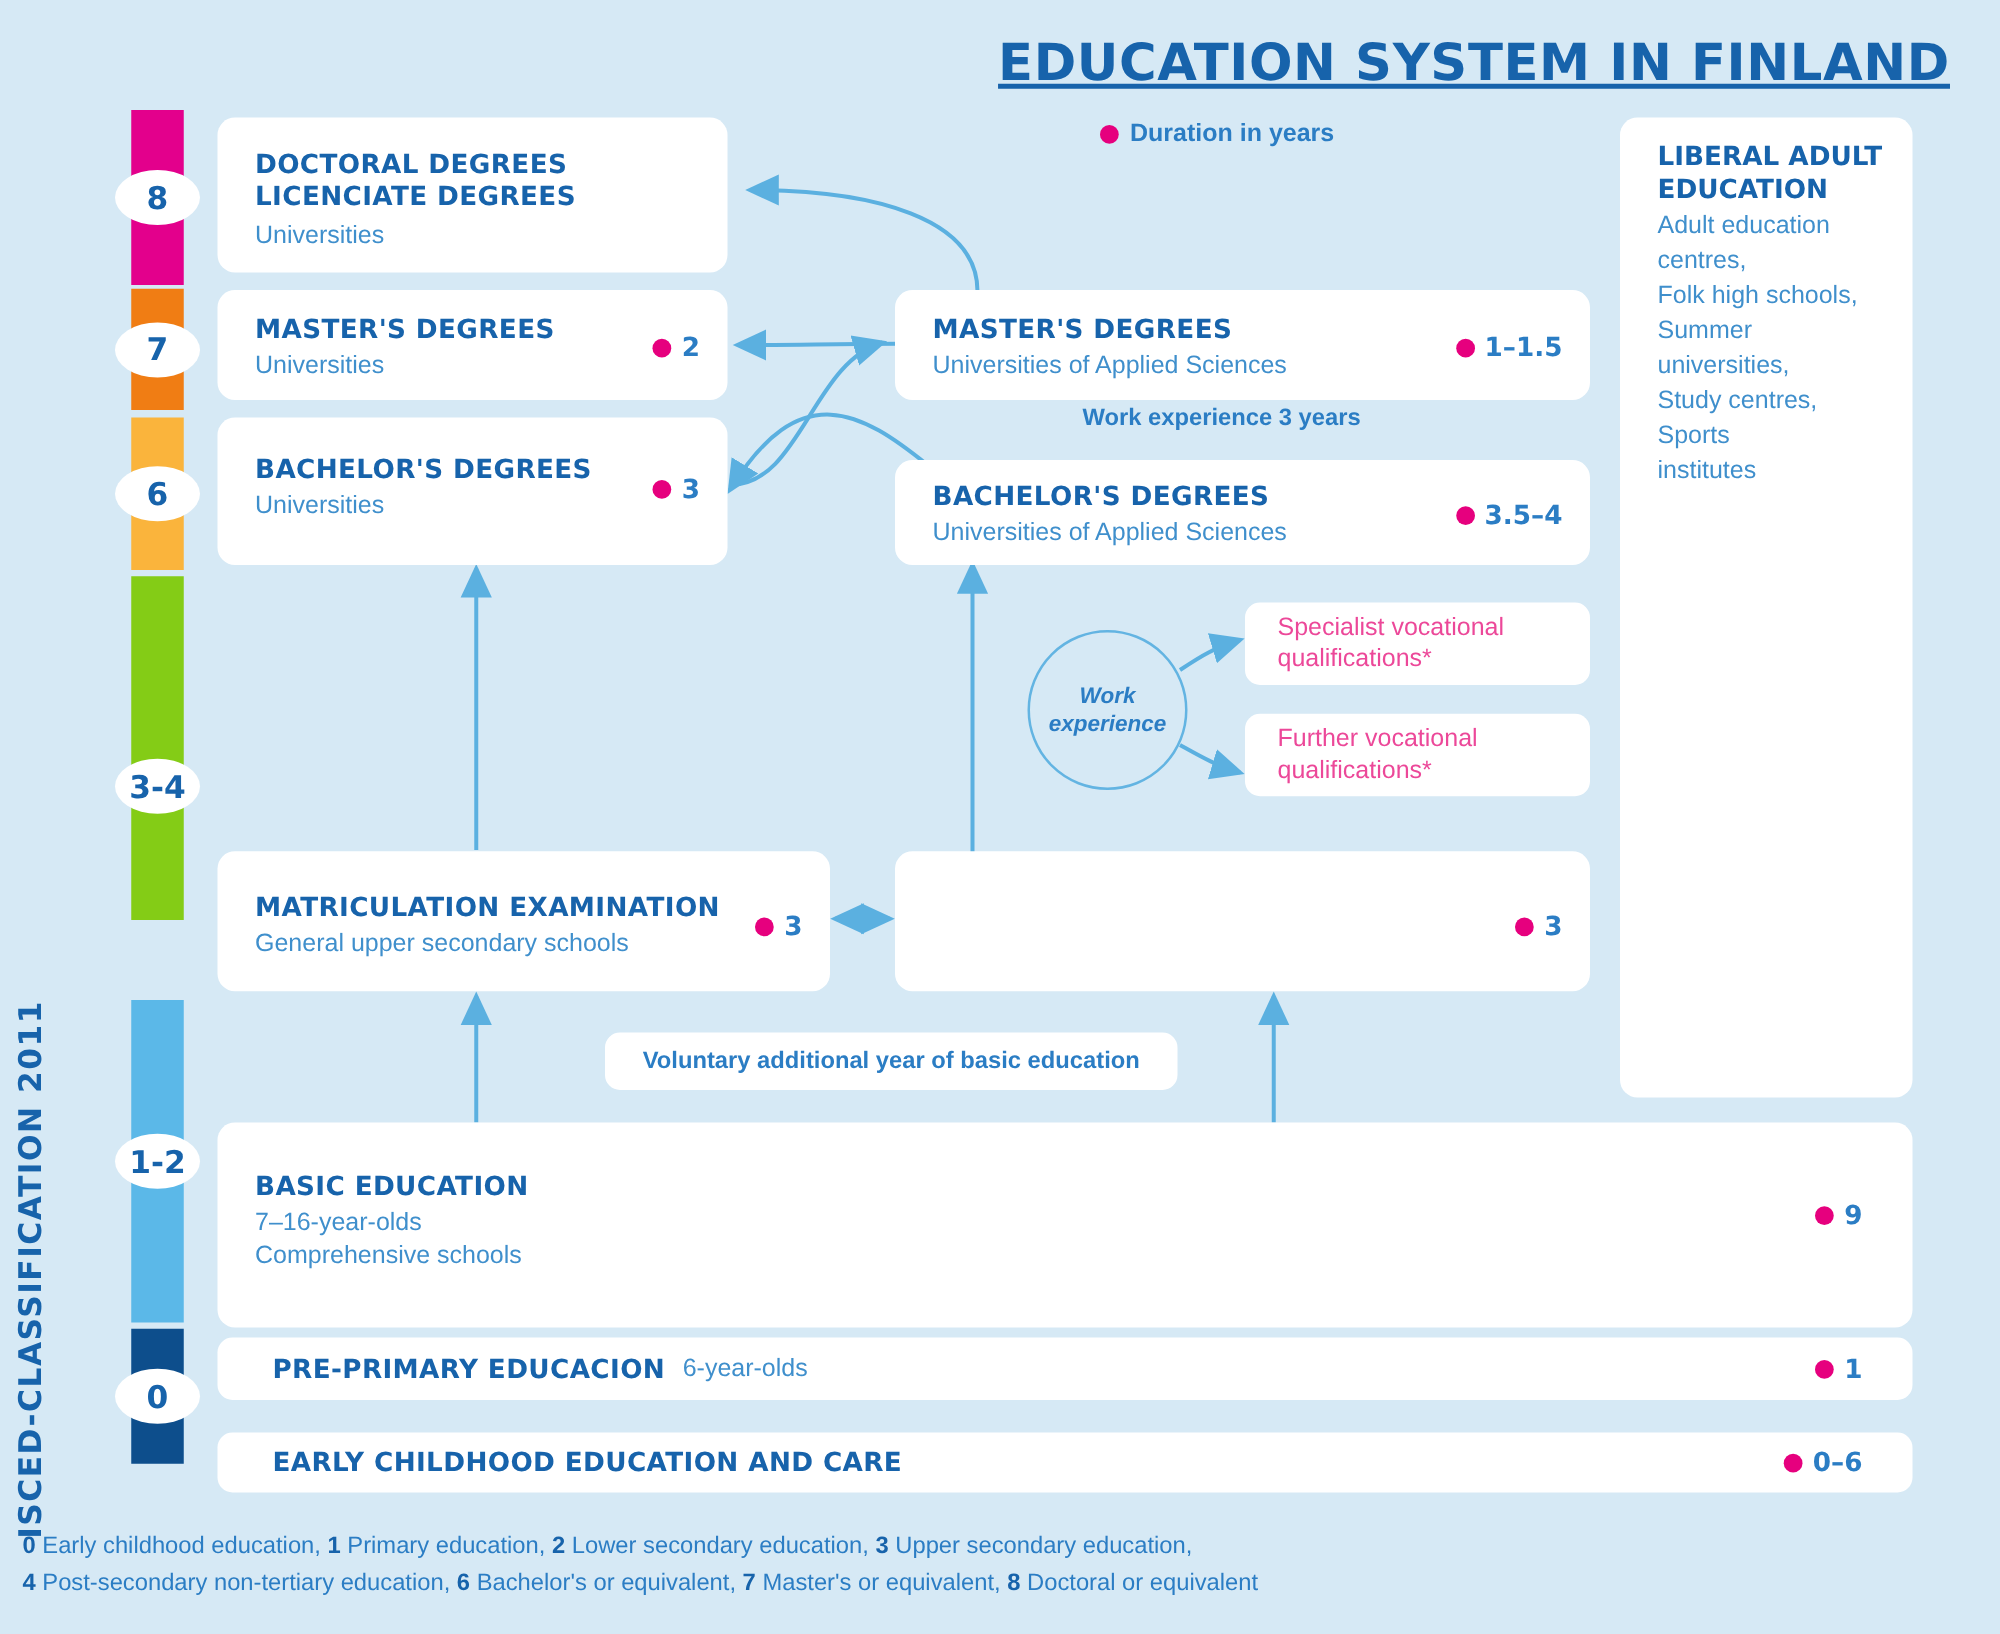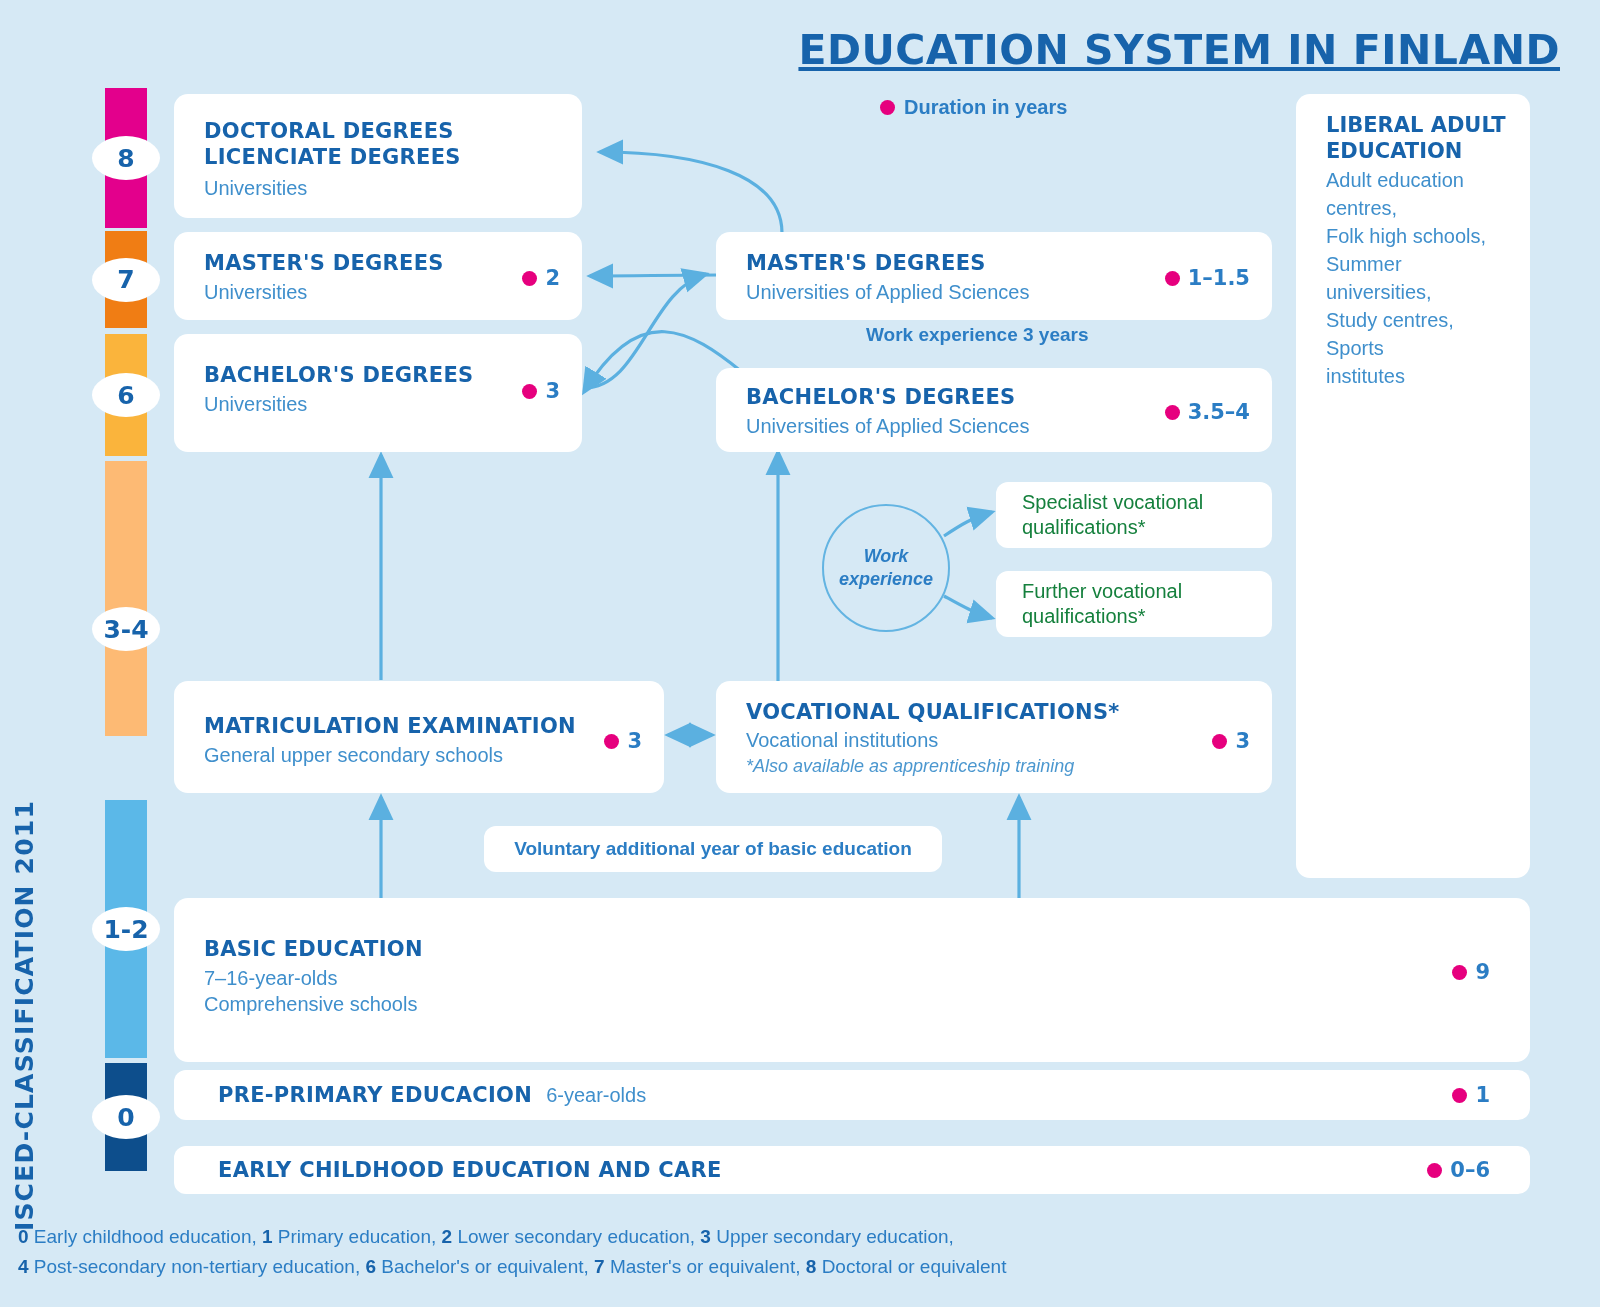--- a/index.html
+++ b/index.html
@@ -62,21 +62,21 @@
     position: absolute; display: flex; align-items: center; gap: 8px;
     font-size: 21px; font-weight: bold; color: #2b7dc4;
     font-family: "DejaVu Sans", sans-serif;
   }
 
   .plain-box {
     position: absolute; background: #ffffff; border-radius: 12px;
     display: flex; align-items: center;
   }
   .plain-text {
-    font-size: 20px; color: #15803d; line-height: 1.25;
+    font-size: 20px; color: #ec4899; line-height: 1.25;
     padding-left: 26px;
   }
 
   .adult-panel {
     position: absolute; background: #ffffff; border-radius: 14px;
   }
   .adult-title {
     position: absolute; left: 30px; top: 18px;
     font-size: 21px; font-weight: bold; color: #1763ab;
     line-height: 1.25; font-family: "DejaVu Sans", sans-serif;
@@ -142,21 +142,21 @@
   <div id="rail-bands">
       <div class="band" style="top: 88px; height: 140px; background: rgb(227, 0, 140);">
         <div class="band-chip" style="top: 48px;">8</div>
       </div>
       <div class="band" style="top: 231px; height: 97px; background: rgb(240, 125, 20);">
         <div class="band-chip" style="top: 26.5px;">7</div>
       </div>
       <div class="band" style="top: 334px; height: 122px; background: rgb(250, 180, 60);">
         <div class="band-chip" style="top: 39px;">6</div>
       </div>
-      <div class="band" style="top: 461px; height: 275px; background: #fdba74;">
+      <div class="band" style="top: 461px; height: 275px; background: #84cc16;">
         <div class="band-chip" style="top: 146px;">3-4</div>
       </div>
       <div class="band" style="top: 800px; height: 258px; background: rgb(91, 184, 232);">
         <div class="band-chip" style="top: 107px;">1-2</div>
       </div>
       <div class="band" style="top: 1063px; height: 108px; background: rgb(13, 78, 140);">
         <div class="band-chip" style="top: 32px;">0</div>
       </div>
     </div>
 
@@ -275,25 +275,20 @@
       <div class="b-title">MATRICULATION EXAMINATION</div>
       <div class="b-sub" style="margin-top:3px;">General upper secondary schools</div>
     </div>
     <div class="b-dur" style="right:22px; top:48px;">
       <span class="dot"></span>
       <span>3</span>
     </div>
   </div>
 
   <div class="box" style="left:716px; top:681px; width:556px; height:112px;">
-    <div class="box-inner" style="top:18px;">
-      <div class="b-title">VOCATIONAL QUALIFICATIONS*</div>
-      <div class="b-sub" style="margin-top:2px;">Vocational institutions</div>
-      <div class="b-note" style="margin-top:2px;">*Also available as apprenticeship training</div>
-    </div>
     <div class="b-dur" style="right:22px; top:48px;">
       <span class="dot"></span>
       <span>3</span>
     </div>
   </div>
 
   <div class="plain-box" style="left:484px; top:826px; width:458px; height:46px; justify-content:center;">
     <div class="note-float" style="position:static;">Voluntary additional year of basic education</div>
   </div>
 

